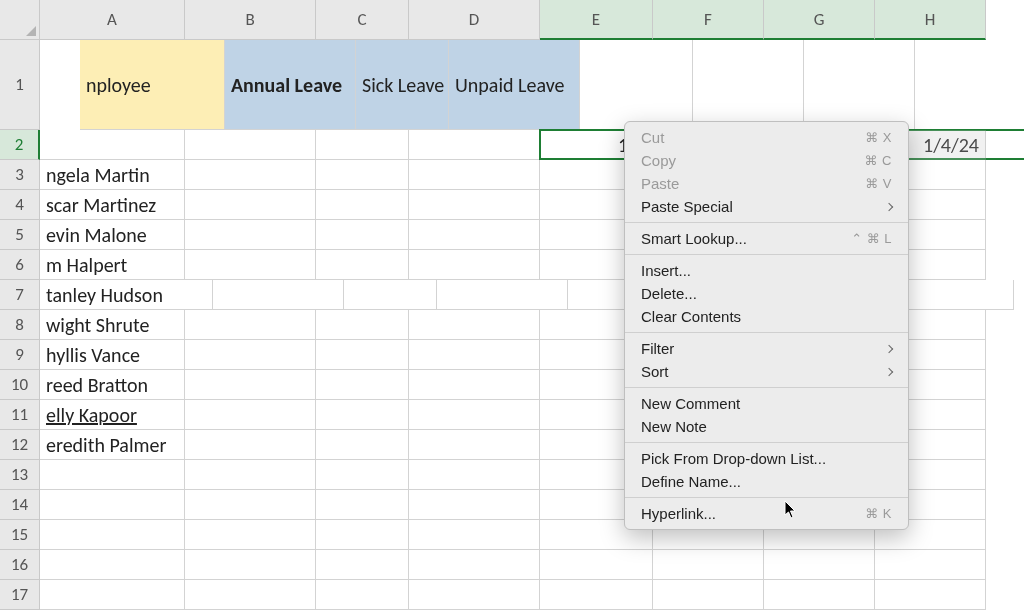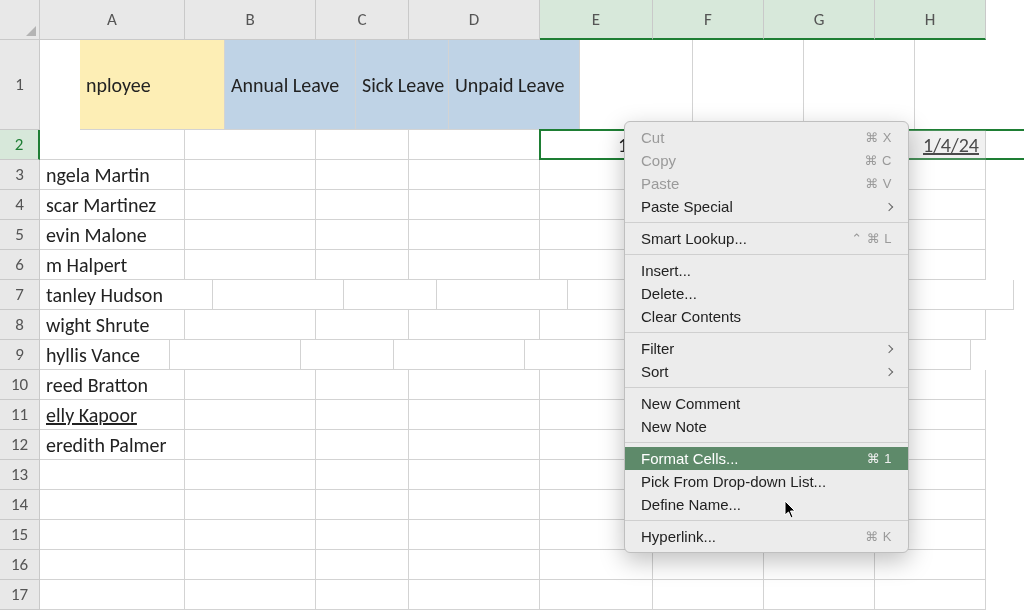--- a/index.html
+++ b/index.html
@@ -213,37 +213,37 @@
       <div class="row-header">13</div>
       <div class="row-header">14</div>
       <div class="row-header">15</div>
       <div class="row-header">16</div>
       <div class="row-header">17</div>
     </div>
 
   <div class="grid" id="grid">
       <div class="grid-row first">
         <div class="cell header-yellow" style="width: 145px;">nployee</div>
-        <div class="cell header-blue" style="width: 131px;">Annual Leave</div>
+        <div class="cell header-blue" style="width: 131px; font-weight: bold;">Annual Leave</div>
         <div class="cell header-blue" style="width: 93px;">Sick Leave</div>
         <div class="cell header-blue" style="width: 131px;">Unpaid Leave</div>
         <div class="cell" style="width: 113px;"></div>
         <div class="cell" style="width: 111px;"></div>
         <div class="cell" style="width: 111px;"></div>
         <div class="cell" style="width: 111px;"></div>
       </div>
       <div class="grid-row">
         <div class="cell" style="width: 145px;"></div>
         <div class="cell" style="width: 131px;"></div>
         <div class="cell" style="width: 93px;"></div>
         <div class="cell" style="width: 131px;"></div>
         <div class="cell right" style="width: 113px;">1/1</div>
         <div class="cell" style="width: 111px;"></div>
         <div class="cell" style="width: 111px;"></div>
-        <div class="cell right" style="width: 111px; text-decoration: underline;">1/4/24</div>
+        <div class="cell right" style="width: 111px;">1/4/24</div>
       </div>
       <div class="grid-row">
         <div class="cell" style="width: 145px;">ngela Martin</div>
         <div class="cell" style="width: 131px;"></div>
         <div class="cell" style="width: 93px;"></div>
         <div class="cell" style="width: 131px;"></div>
         <div class="cell" style="width: 113px;"></div>
         <div class="cell" style="width: 111px;"></div>
         <div class="cell" style="width: 111px;"></div>
         <div class="cell" style="width: 111px;"></div>
@@ -292,21 +292,21 @@
         <div class="cell" style="width: 145px;">wight Shrute</div>
         <div class="cell" style="width: 131px;"></div>
         <div class="cell" style="width: 93px;"></div>
         <div class="cell" style="width: 131px;"></div>
         <div class="cell" style="width: 113px;"></div>
         <div class="cell" style="width: 111px;"></div>
         <div class="cell" style="width: 111px;"></div>
         <div class="cell" style="width: 111px;"></div>
       </div>
       <div class="grid-row">
-        <div class="cell" style="width: 130px;">hyllis Vance</div>
+        <div class="cell" style="width: 145px;">hyllis Vance</div>
         <div class="cell" style="width: 131px;"></div>
         <div class="cell" style="width: 93px;"></div>
         <div class="cell" style="width: 131px;"></div>
         <div class="cell" style="width: 113px;"></div>
         <div class="cell" style="width: 111px;"></div>
         <div class="cell" style="width: 111px;"></div>
         <div class="cell" style="width: 111px;"></div>
       </div>
       <div class="grid-row">
         <div class="cell" style="width: 145px;">reed Bratton</div>
@@ -437,24 +437,20 @@
       <span class="chevron"></span>
     </div>
     <div class="sep"></div>
     <div class="item">
       <span>New Comment</span>
     </div>
     <div class="item">
       <span>New Note</span>
     </div>
     <div class="sep"></div>
-    <div class="item highlight">
-      <span>Format Cells...</span>
-      <span class="shortcut">⌘ 1</span>
-    </div>
     <div class="item">
       <span>Pick From Drop-down List...</span>
     </div>
     <div class="item">
       <span>Define Name...</span>
     </div>
     <div class="sep"></div>
     <div class="item">
       <span>Hyperlink...</span>
       <span class="shortcut">⌘ K</span>

